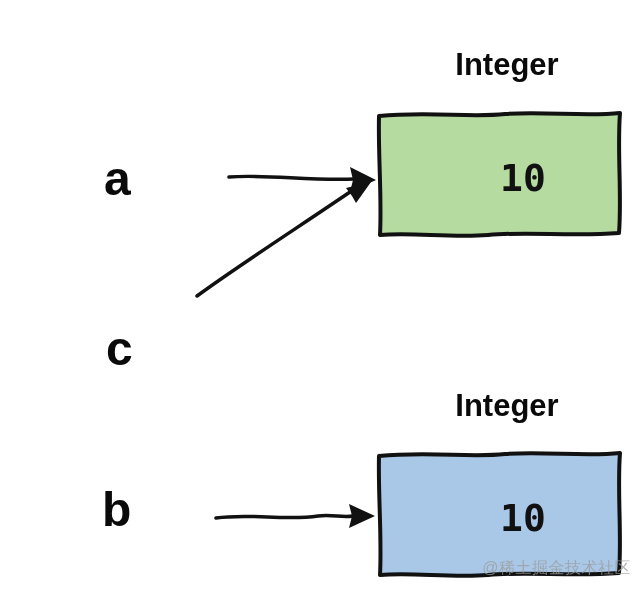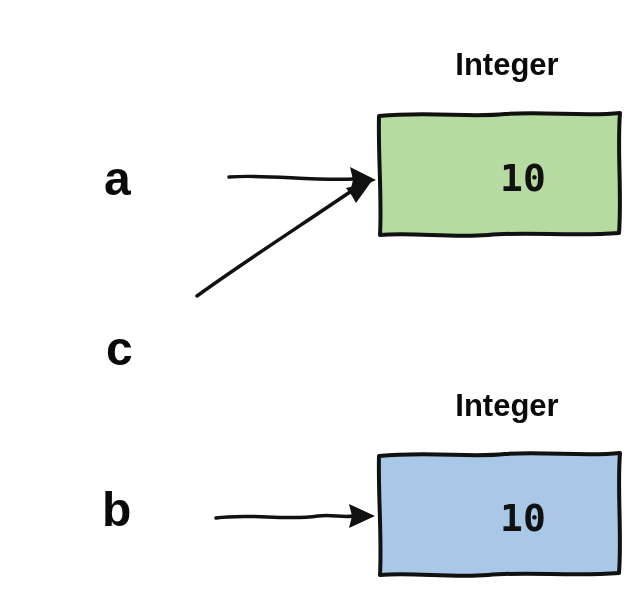--- a/index.html
+++ b/index.html
@@ -110,14 +110,15 @@
   <div class="var-label" style="left:102px; top:486px;">b</div>
 
   <div class="type-label" style="top:49px;">Integer</div>
 
   <div class="type-label" style="top:390px;">Integer</div>
 
   <div class="box-value" style="top:112px;">10</div>
 
   <div class="box-value" style="top:452px;">10</div>
 
+  <div class="watermark" style="color: rgb(155, 155, 155);">@稀土掘金技术社区</div>
 
 </div>
 
 </body></html>

